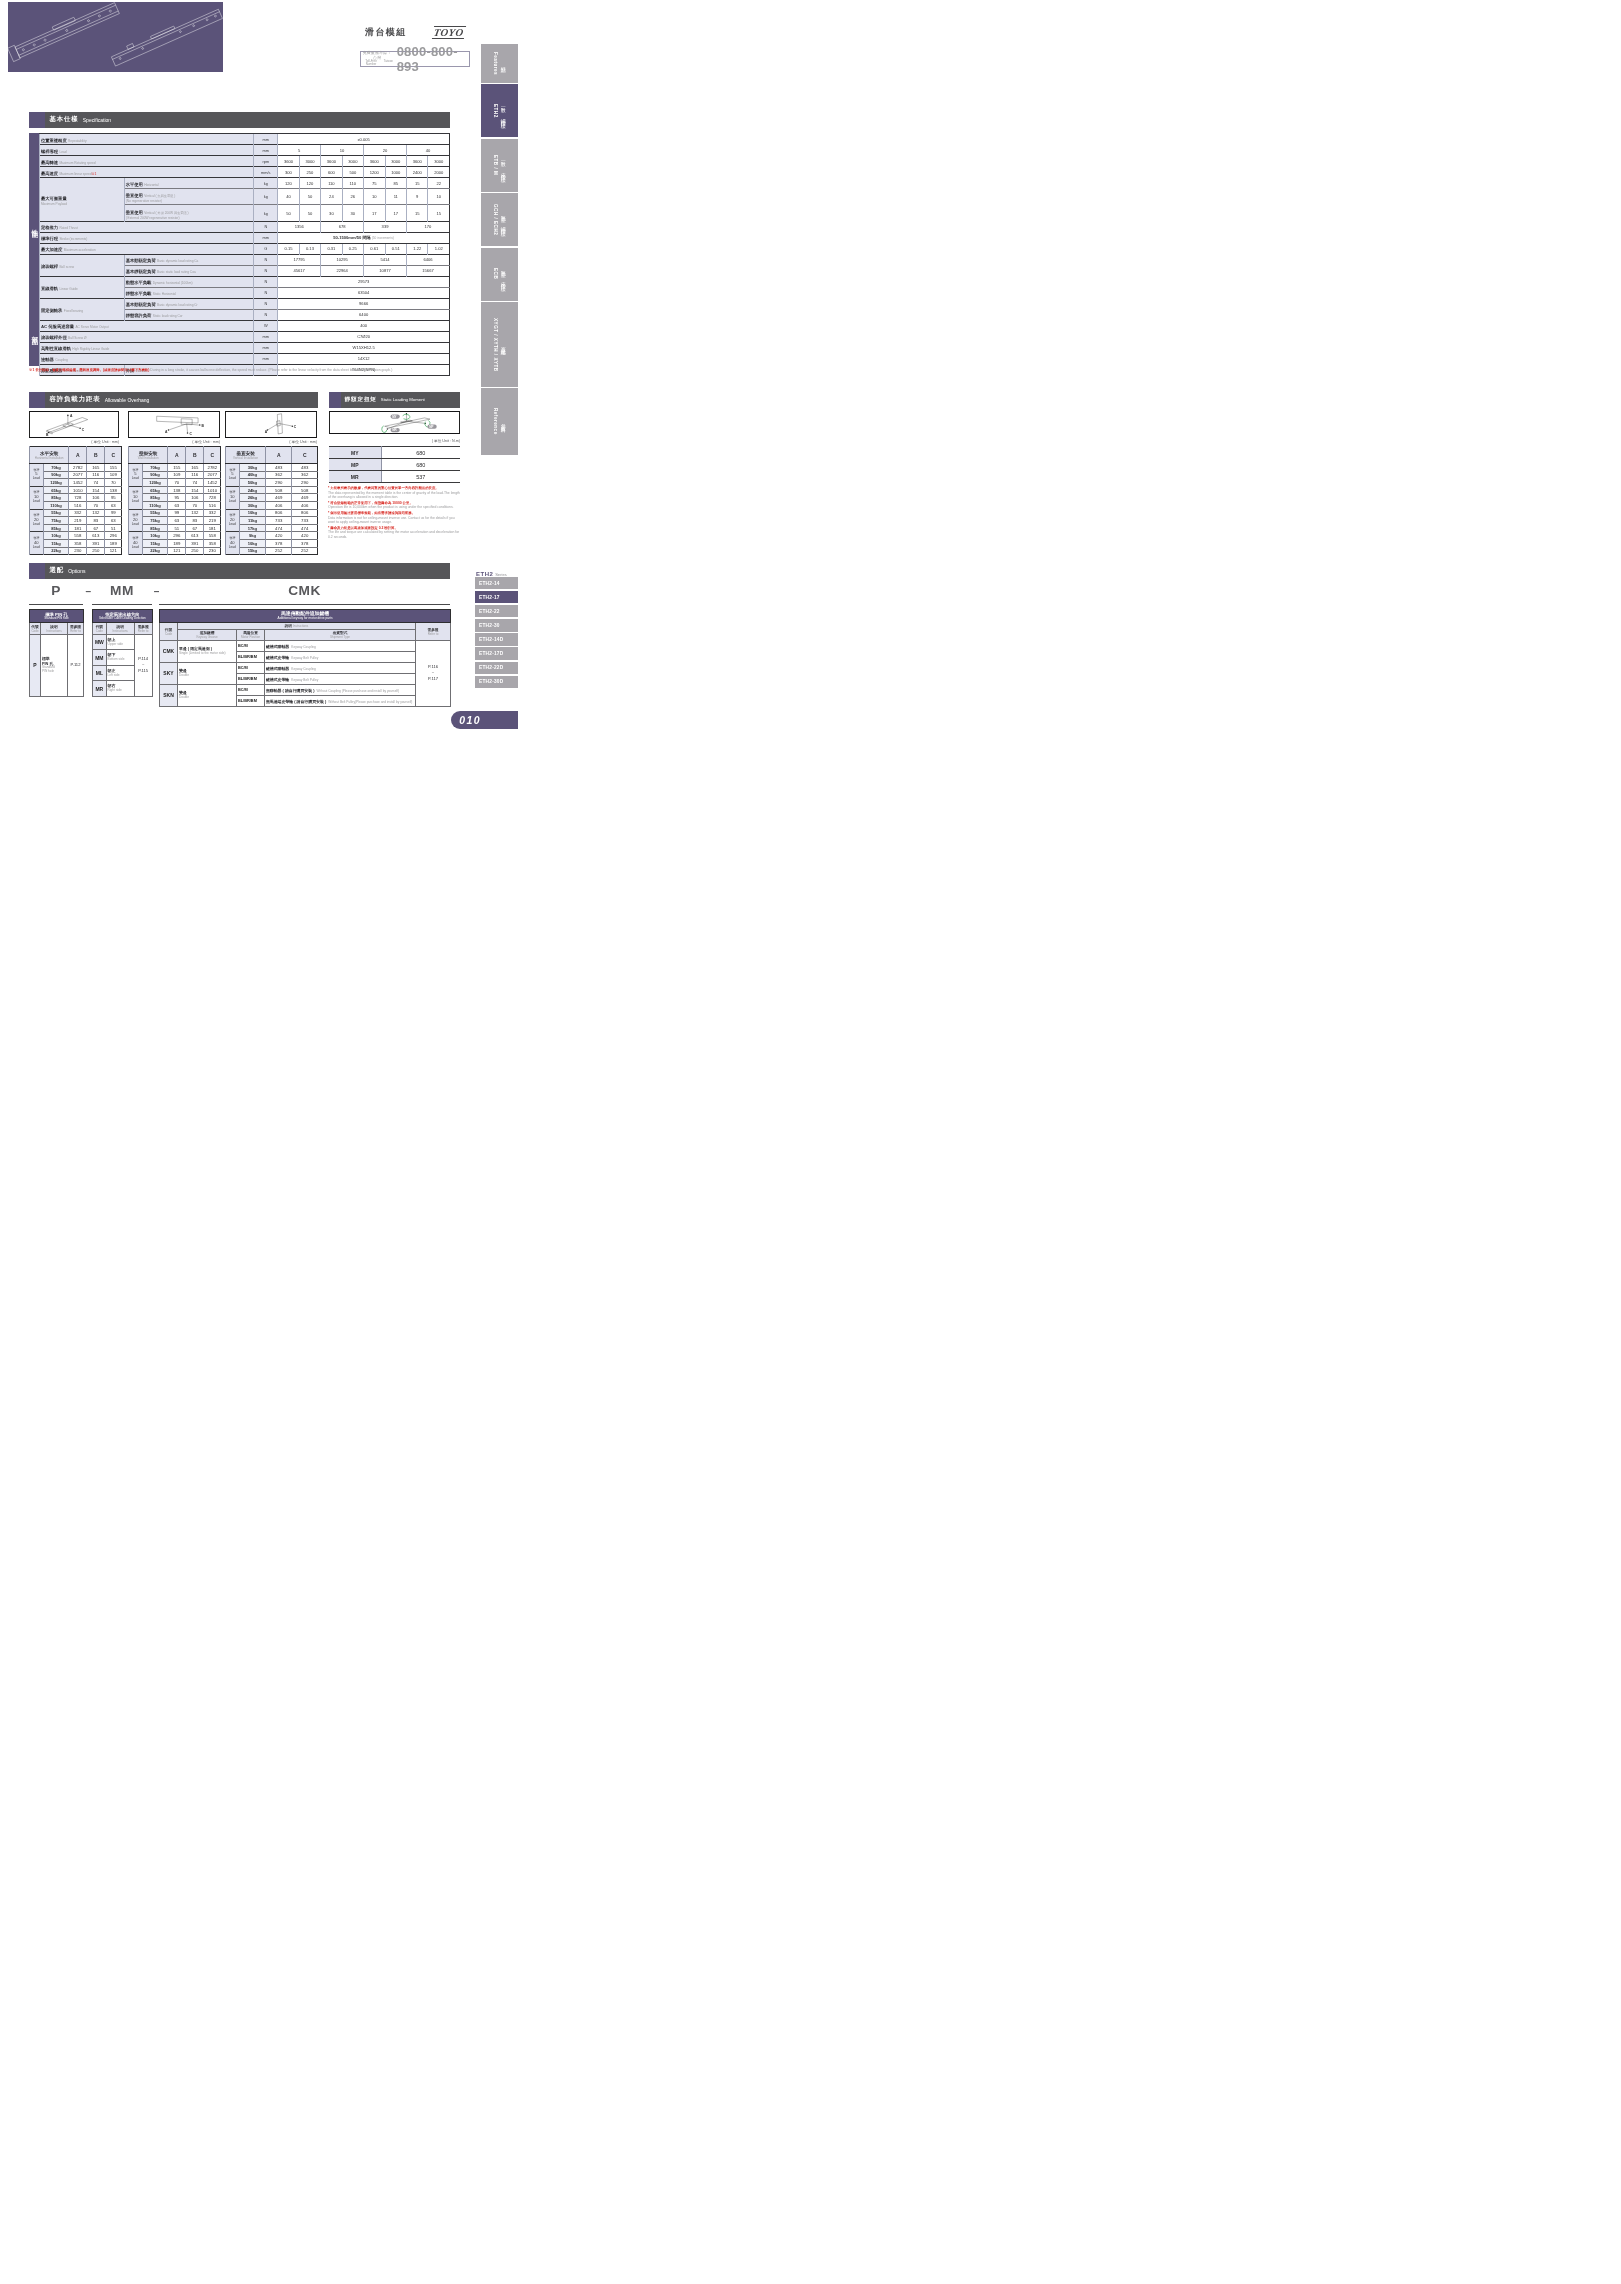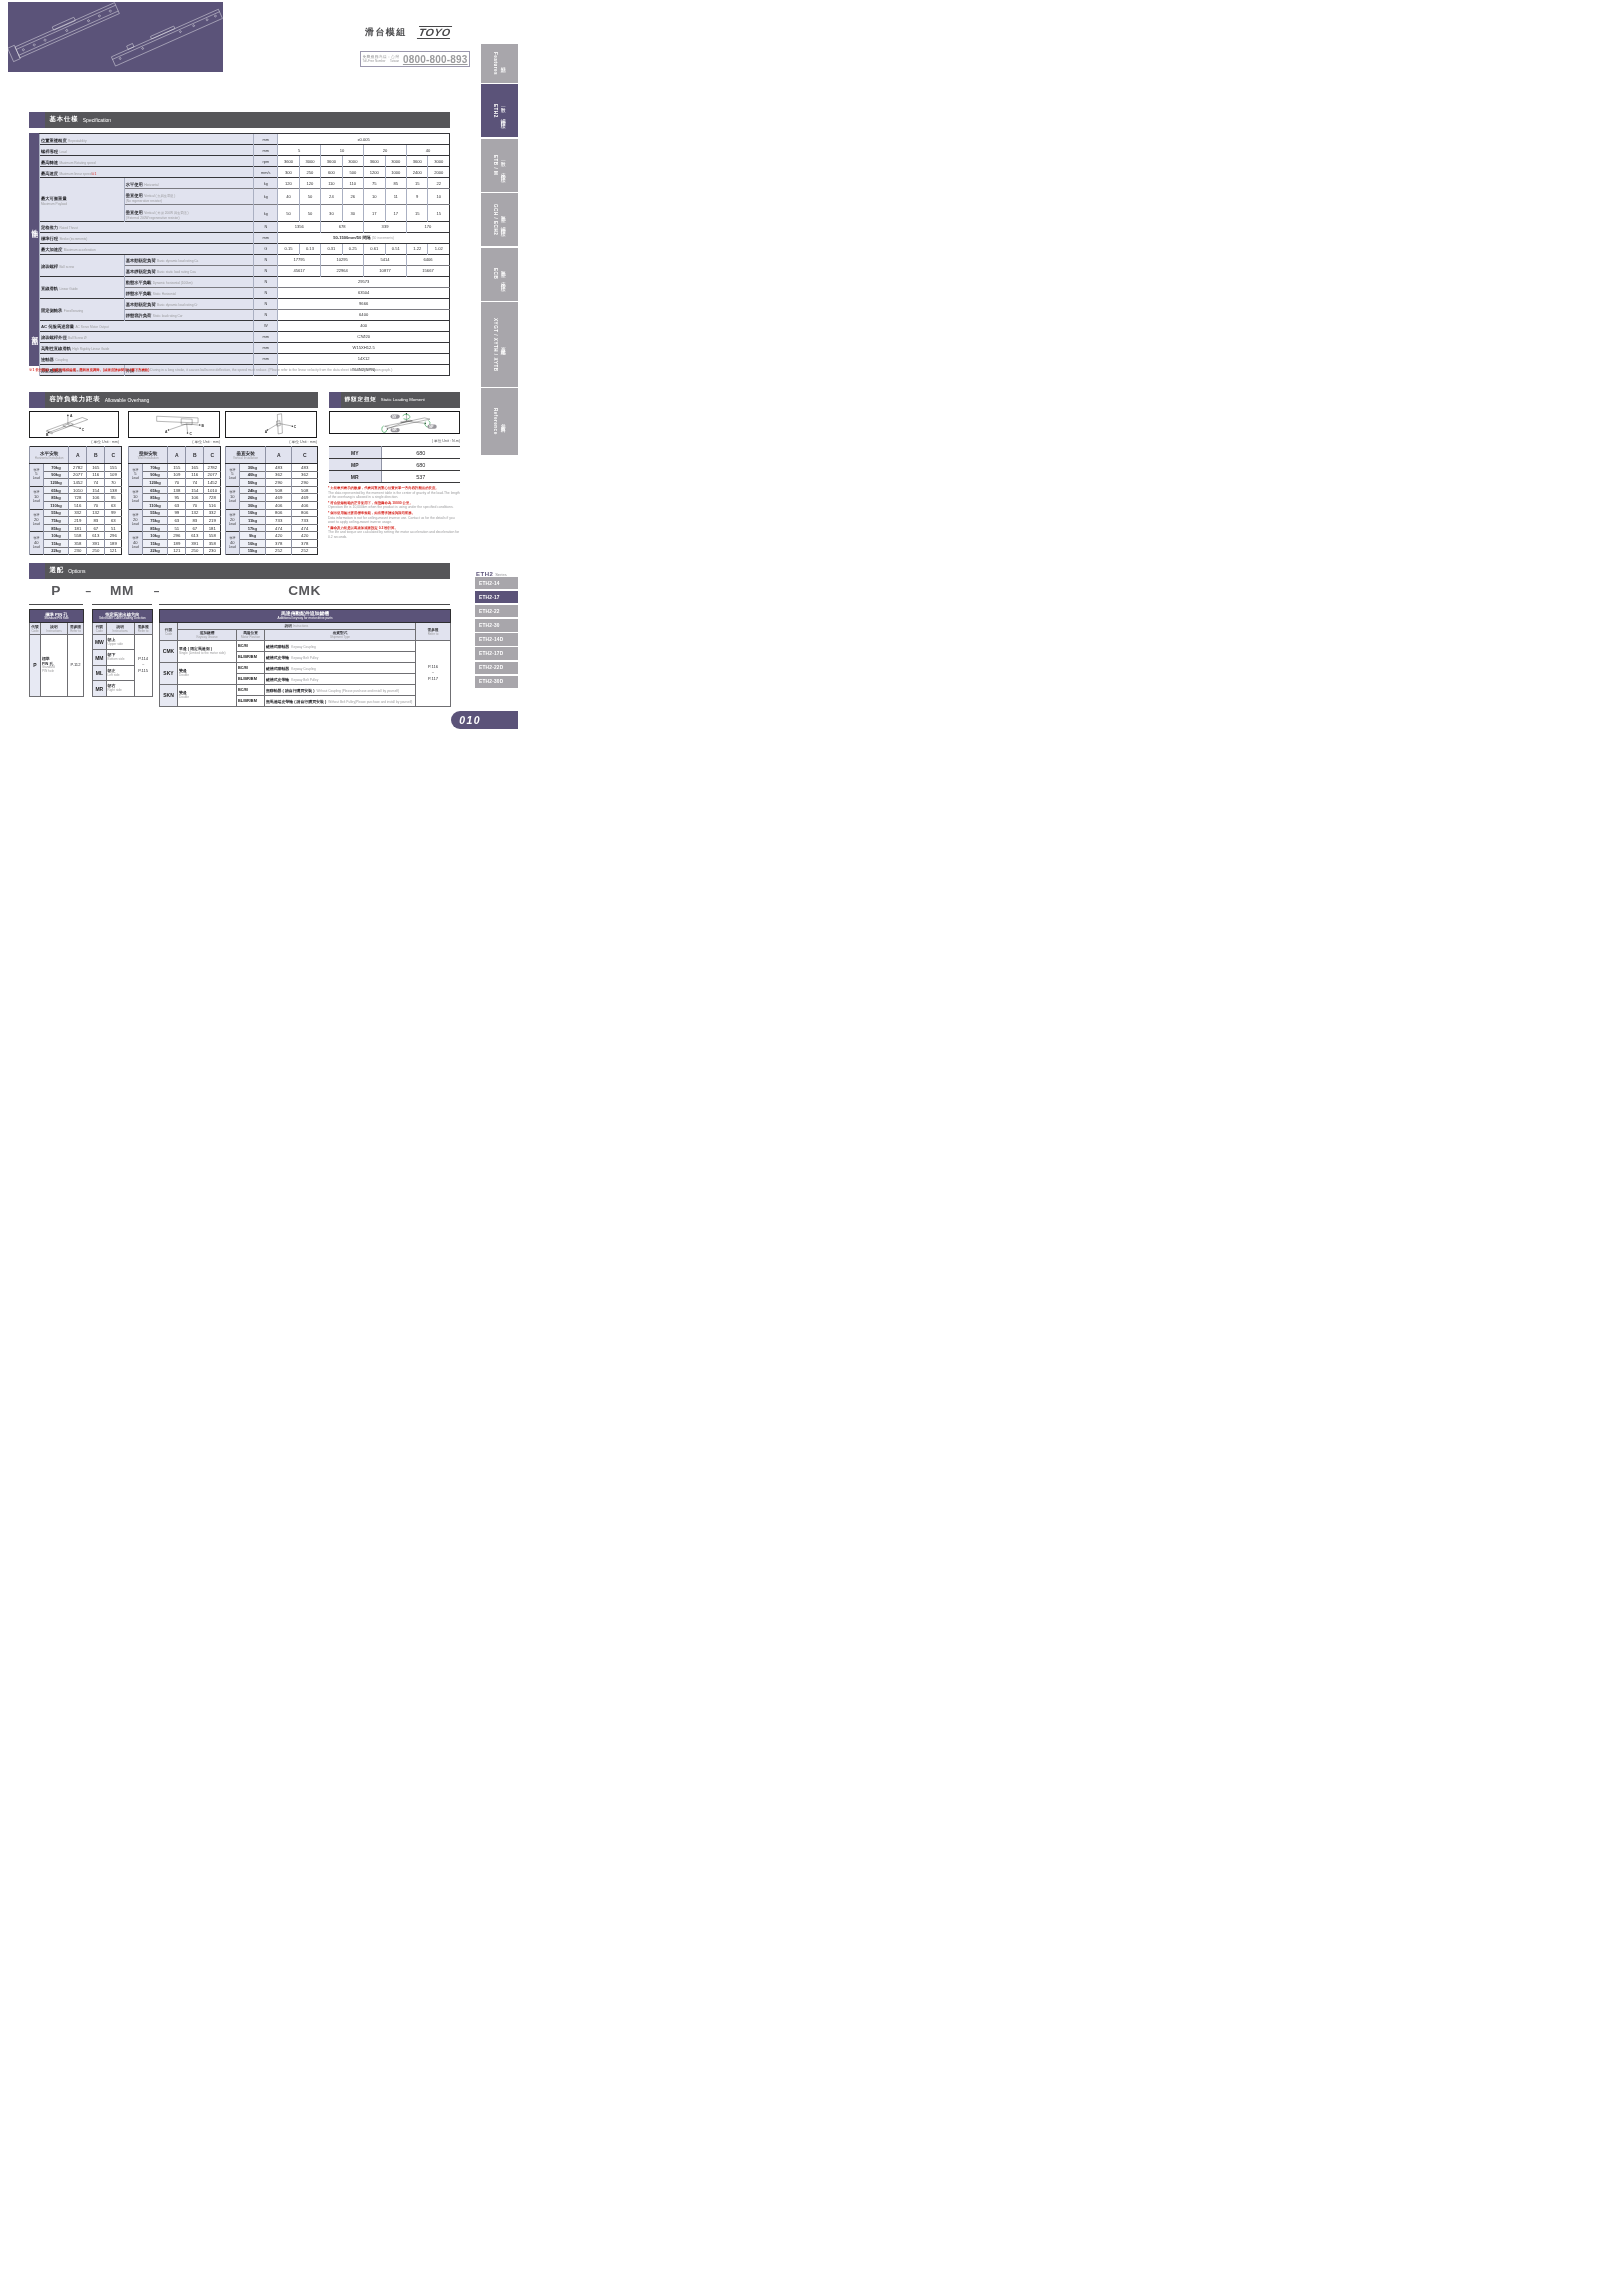--- a/index.html
+++ b/index.html
@@ -8,29 +8,29 @@
   }
   *{box-sizing:border-box;margin:0;padding:0;}
   body{background:#ffffff;font-family:"Liberation Sans",sans-serif;}
   .page{position:relative;width:518px;height:731px;background:#fff;overflow:hidden;color:#3c3c3e;}
 
   
   .hero{position:absolute;left:8.2px;top:2.3px;width:215px;height:70px;background:var(--accent);}
   .hero svg{width:100%;height:100%;display:block;}
 
   
-  .masthead{position:absolute;left:365px;top:25.6px;display:flex;align-items:flex-end;gap:11px;}
+  .masthead{position:absolute;left:365px;top:25.6px;display:flex;align-items:flex-end;gap:26px;font-family:Liberation Serif, serif;}
   .ptitle{font-size:9px;font-weight:bold;color:#4a4a4c;letter-spacing:1.4px;}
   .toyo{font-size:10.5px;font-weight:bold;font-style:italic;color:#48484a;letter-spacing:0.5px;transform:skewX(-10deg);display:inline-block;border-top:0.9px solid #48484a;border-bottom:0.9px solid #48484a;padding:0 0.9px;line-height:1.05;}
 
   .tollfree{position:absolute;left:360px;top:51px;width:110px;height:16px;border:0.5px solid #9a97ad;display:flex;align-items:center;justify-content:center;gap:3.7px;color:#9b9b9d;background:#fff;}
   .tf-l{text-align:center;line-height:1.15;}
   .tf-zh{font-size:3.9px;letter-spacing:0.2px;}
   .tf-en{font-size:3px;display:flex;justify-content:space-between;gap:2.7px;}
-  .tf-num{font-size:10px;font-weight:bold;letter-spacing:0.2px;text-decoration:underline;}
+  .tf-num{font-size:13px;font-weight:bold;letter-spacing:0.2px;}
 
   
   .side-tabs{position:absolute;right:0;top:44px;width:37px;display:flex;flex-direction:column;gap:1.4px;}
   .side-tab{background:var(--tabgray);color:#fff;writing-mode:vertical-rl;display:flex;flex-direction:column;justify-content:center;align-items:center;gap:2.7px;cursor:pointer;}
   .side-tab.active{background:var(--accent);}
   .side-tab:nth-child(1){height:39px;}
   .side-tab:nth-child(2){height:53px;}
   .side-tab:nth-child(3){height:53px;}
   .side-tab:nth-child(4){height:53px;}
   .side-tab:nth-child(5){height:53px;}

